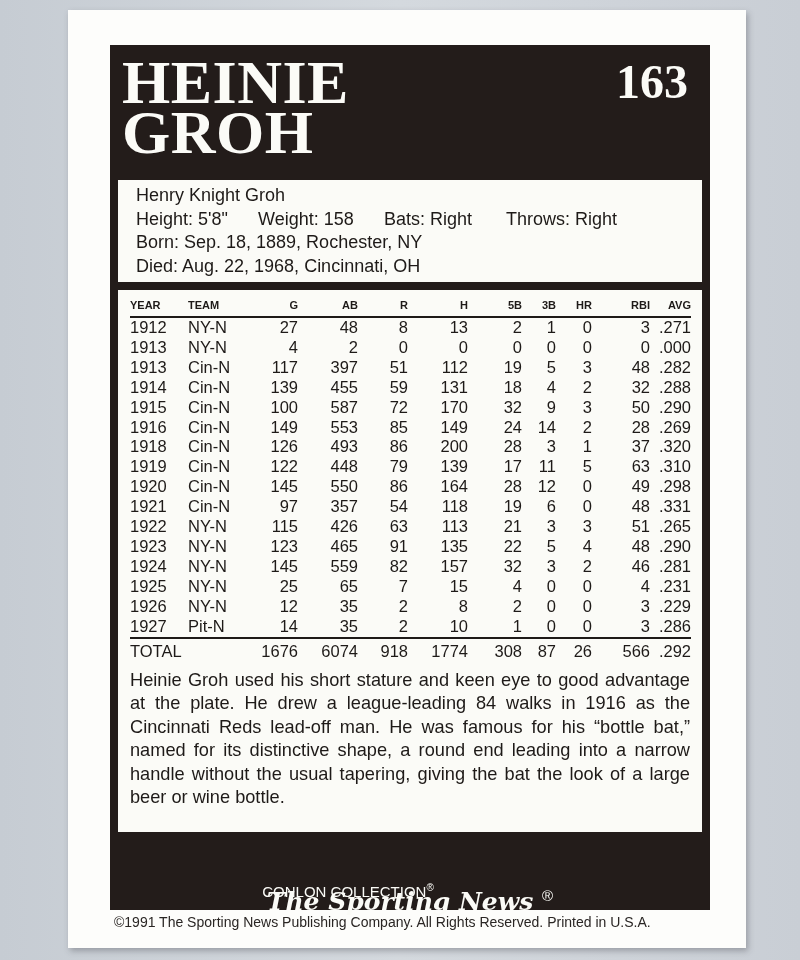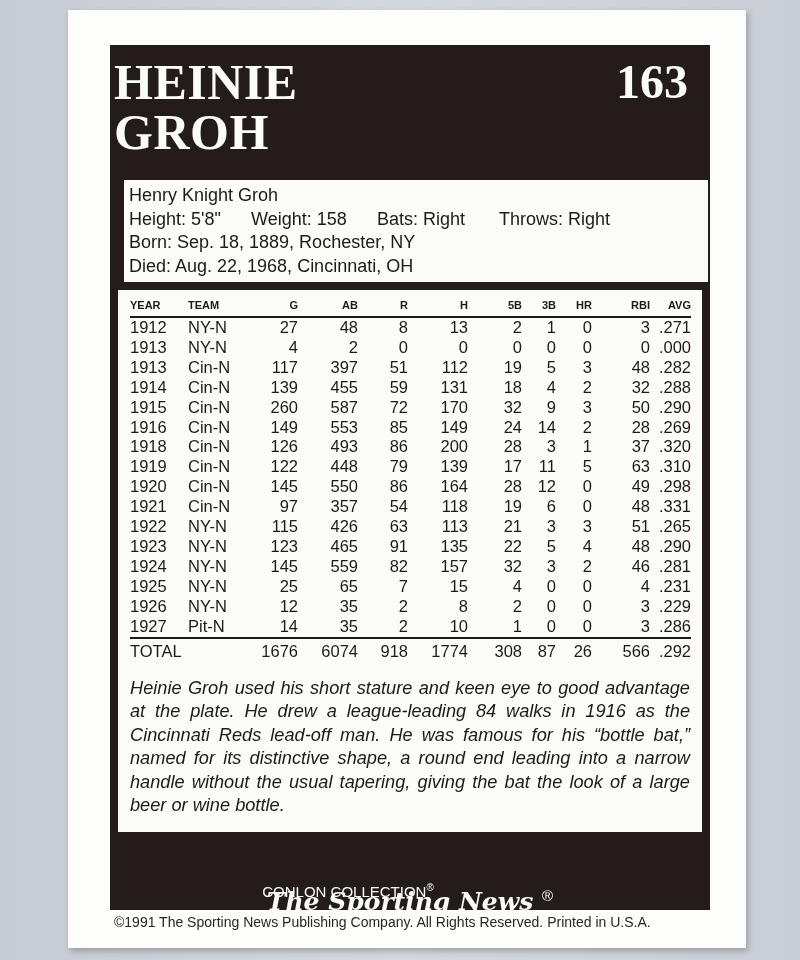--- a/index.html
+++ b/index.html
@@ -12,51 +12,51 @@
   .card {
     position:absolute; left:68px; top:10px; width:678px; height:938px;
     background:#fdfdfb;
     box-shadow: 2px 3px 6px rgba(60,60,70,0.35);
   }
   .panel {
     position:absolute; left:42px; top:35px; width:600px; height:865px;
     background:#231c1a;
   }
   .name {
-    position:absolute; left:4px; top:12px;
+    position:absolute; left:12px; top:12px;
     font-family: "Liberation Serif", serif; font-weight:bold;
-    color:#fbfbf7; font-size:50px; line-height:50px; letter-spacing:0.5px;
+    color:#fbfbf7; font-size:62px; line-height:50px; letter-spacing:0.5px;
   }
   .num {
     position:absolute; right:22px; top:12px;
     font-family: "Liberation Serif", serif; font-weight:bold;
     color:#fbfbf7; font-size:48px; line-height:50px;margin-left:40px;
   }
   .bio-box {
     position:absolute; left:8px; top:135px; width:584px; height:102px;
     background:#fbfbf7;
     font-size:18px; color:#1e1a18; line-height:23.5px;
-    box-sizing:border-box; padding:4px 0 0 5px;margin-left:6px;
+    box-sizing:border-box; padding:4px 0 0 18px;
   }
   .bio-box .row { white-space:nowrap; display:flex; }
   .bio-box .row span { display:inline-block; }
   .stats-box {
     position:absolute; left:8px; top:245px; width:584px; height:542px;
     background:#fbfbf7; box-sizing:border-box; padding:4px 8px 0 12px;
   }
   table { border-collapse:collapse; width:561px; font-size:16.5px; color:#1e1a18; }
   th { font-weight:bold; font-size:11px; padding:0; height:22px; line-height:20px;
        border-bottom:2px solid #1e1a18; }
   td { padding:0; height:19.9px; line-height:19.9px; }
   .l { text-align:left; }
   .r { text-align:right; }
   tr.total td { border-top:2px solid #1e1a18; height:24px; line-height:24px; }
   .blurb {
     font-size:18.2px; line-height:23.5px; color:#1e1a18;
-    margin-top:14px; text-align:justify; padding-right:4px;font-style:italic;
+    margin-top:6px; text-align:justify; padding-right:4px;
   }
   .tsn {
     position:absolute; left:0; width:600px; top:805px; text-align:center;
     color:#fbfbf7; font-family:"DejaVu Serif", serif; font-weight:bold;
     font-size:25px; line-height:28px; font-style:italic;margin-top:32px;
   }
   .tsn sup { font-size:15px; font-style:normal; font-weight:normal; font-family:"Liberation Sans", sans-serif; }
   .conlon {
     position:absolute; left:0; width:476px; top:834px; text-align:center;
     color:#fbfbf7; font-size:15px; line-height:18px;
@@ -175,21 +175,21 @@
               <td class="r">131</td>
               <td class="r">18</td>
               <td class="r">4</td>
               <td class="r">2</td>
               <td class="r">32</td>
               <td class="r">.288</td>
             </tr>
             <tr>
               <td class="l">1915</td>
               <td class="l">Cin-N</td>
-              <td class="r">260</td>
+              <td class="r">100</td>
               <td class="r">587</td>
               <td class="r">72</td>
               <td class="r">170</td>
               <td class="r">32</td>
               <td class="r">9</td>
               <td class="r">3</td>
               <td class="r">50</td>
               <td class="r">.290</td>
             </tr>
             <tr>

